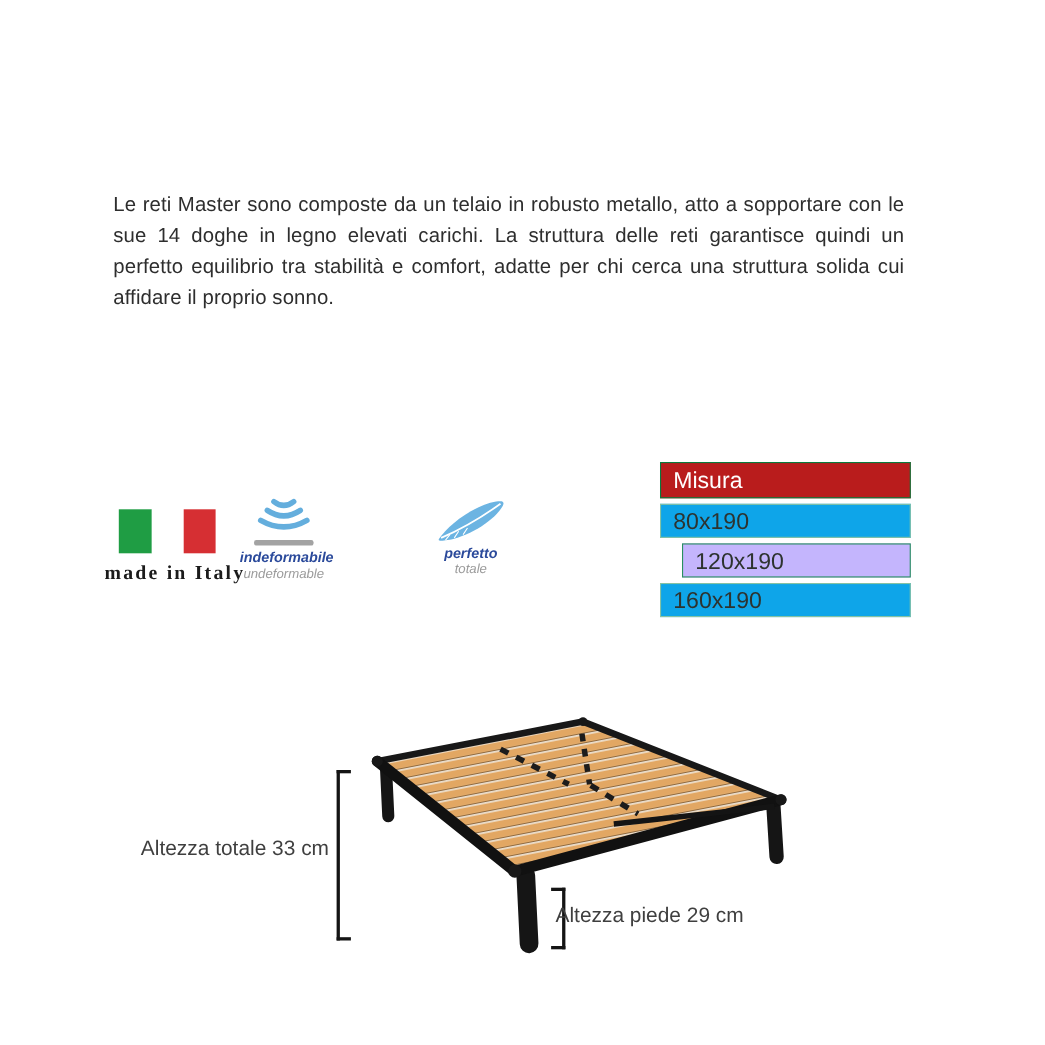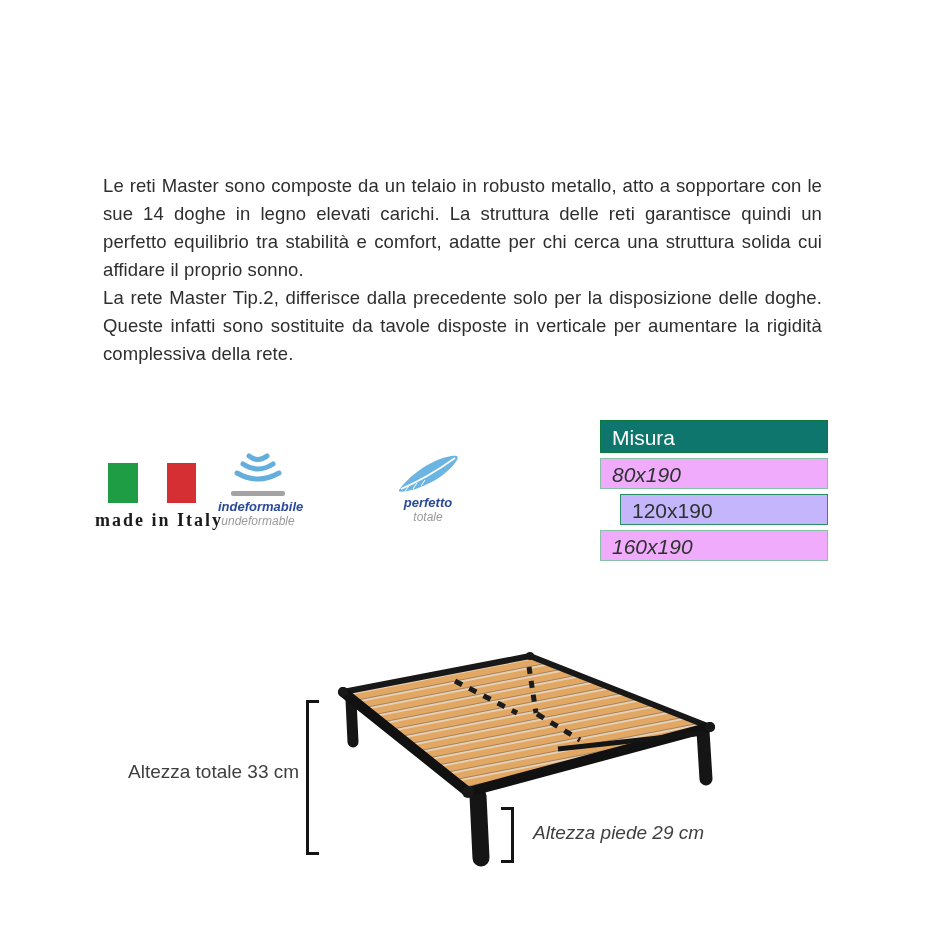--- a/index.html
+++ b/index.html
@@ -23,54 +23,53 @@
     margin-top:6px;font-family:"Liberation Serif", serif;font-weight:bold;
     font-size:18px;letter-spacing:2px;color:#1b1b1b;white-space:nowrap;
   }
   .badge-indef{left:218px;top:450px;width:80px;}
   .badge-nat{left:313px;top:444px;width:74px;}
   .badge-leg{left:390px;top:450px;width:76px;}
   .badge svg{display:block;margin:0 auto;}
   
   .sizes-table{position:absolute;left:600px;top:420px;width:228px;}
   .sizes-table .hdr{
-    height:33px;background:#0f766e;color:#ffffff;font-size:21px;
+    height:33px;background:#b91c1c;color:#ffffff;font-size:21px;
     line-height:33px;padding-left:11px;box-sizing:border-box;
     border:1px solid #0a7a3c;
   }
   .sizes-table .row{
     height:31px;margin-top:5px;font-size:21px;line-height:31px;
     padding-left:11px;box-sizing:border-box;color:#2d332f;
   }
-  .row-light{background:#f0abfc;border:1px solid #85c2a3;font-style:italic;}
+  .row-light{background:#0ea5e9;border:1px solid #85c2a3;}
   .row-medium{background:#c4b5fd;border:1px solid #28905f;color:#20352a;margin-left:20px;}
   
   .bed-svg{position:absolute;left:280px;top:630px;}
   
   .bracket{position:absolute;box-sizing:border-box;}
   .bracket-total{
     left:306px;top:700px;width:13px;height:155px;
     border-left:3px solid #141414;border-top:3px solid #141414;border-bottom:3px solid #141414;
   }
   .bracket-foot{
     left:501px;top:807px;width:13px;height:56px;
     border-right:3px solid #141414;border-top:3px solid #141414;border-bottom:3px solid #141414;
   }
   .dim-label{position:absolute;font-size:19px;color:#3f3f3f;white-space:nowrap;}
   .dim-total{left:128px;top:761px;width:170px;text-align:right;}
-  .dim-foot{left:533px;top:822px;font-style:italic;}
+  .dim-foot{left:505px;top:822px;}
 </style>
 </head>
 <body>
 
 <div id="canvas">
 
   <div class="description">
     <p>Le reti Master sono composte da un telaio in robusto metallo, atto a sopportare con le sue 14 doghe in legno elevati carichi. La struttura delle reti garantisce quindi un perfetto equilibrio tra stabilità e comfort, adatte per chi cerca una struttura solida cui affidare il proprio sonno.</p>
-    <p>La rete Master Tip.2,  differisce dalla precedente solo per la disposizione delle doghe. Queste infatti sono sostituite da tavole disposte in verticale per aumentare la rigidità complessiva della rete.</p>
   </div>
 
   <div class="badge badge-italy">
     <svg width="110" height="42" viewBox="0 0 110 42">
       <rect x="10" y="1" width="30" height="40" fill="#1f9d44"></rect>
       <rect x="40" y="1" width="29" height="40" fill="#ffffff"></rect>
       <rect x="69" y="1" width="29" height="40" fill="#d62f33"></rect>
     </svg>
     <div class="madein">made in Italy</div>
   </div>

